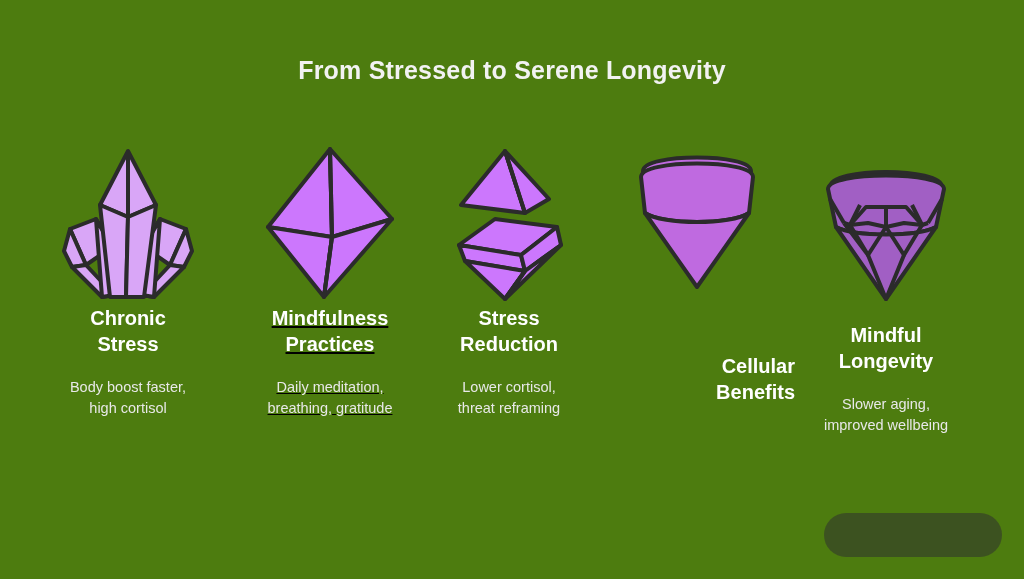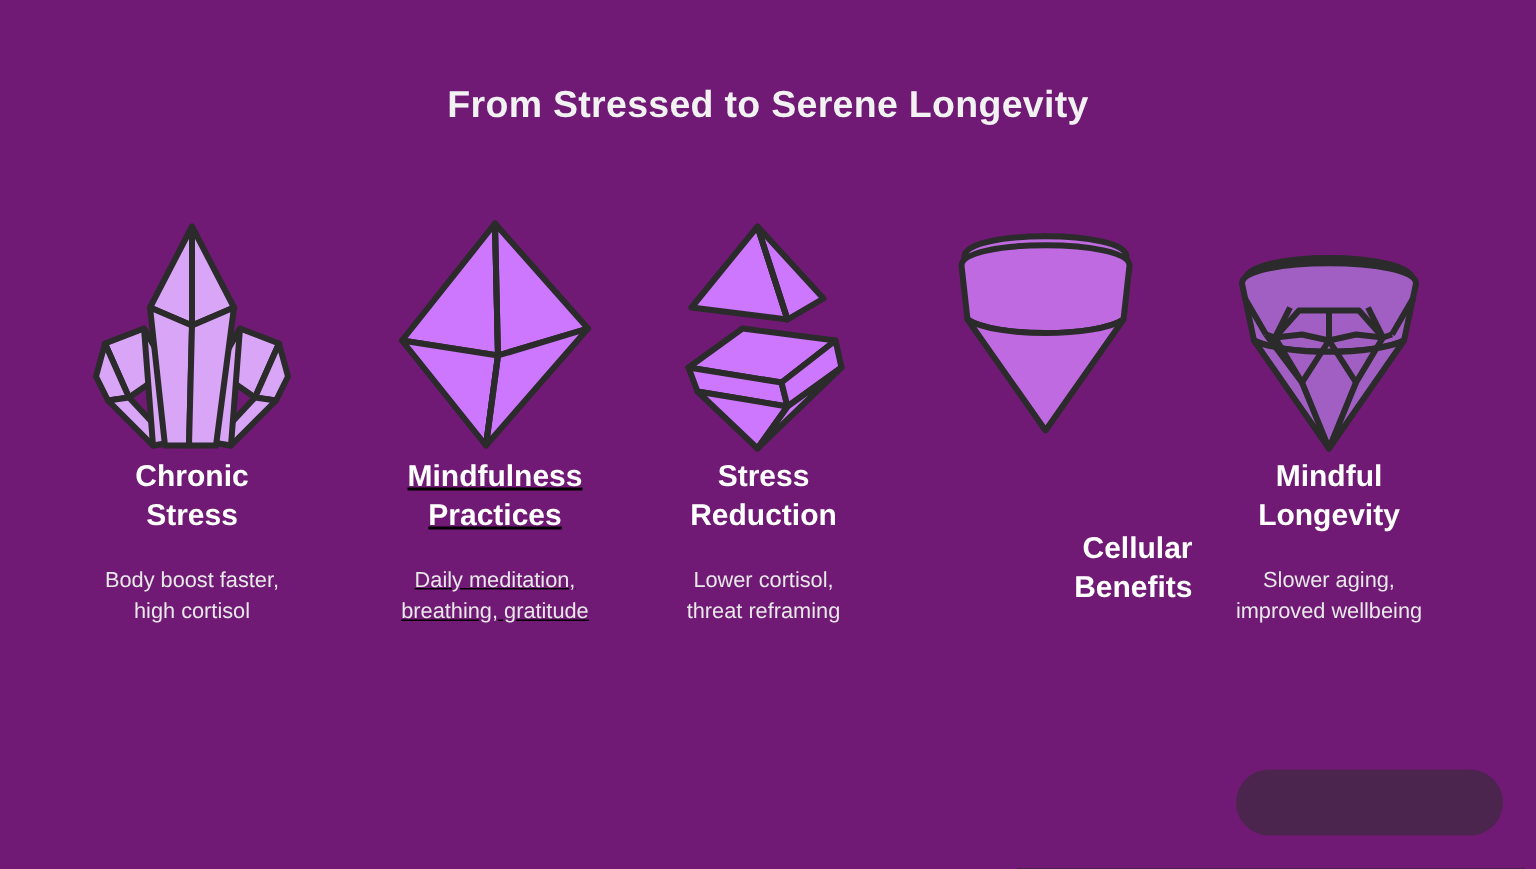--- a/index.html
+++ b/index.html
@@ -10,21 +10,21 @@
   body {
     width: 1024px;
     height: 579px;
     overflow: hidden;
     font-family: "Liberation Sans", sans-serif;
     position: relative;
   }
   #slide {
     position: absolute;
     inset: 0;
-    background: #701a75;
+    background: #4d7c0f;
   }
   #page-title {
     position: absolute;
     top: 56px;
     left: 0;
     width: 1024px;
     text-align: center;
     color: #f2f2f2;
     font-size: 25px;
     font-weight: bold;
@@ -35,21 +35,21 @@
     top: 140px;
     width: 196px;
     display: flex;
     flex-direction: column;
     align-items: center;
   }
   .col-0 { left: 30px;  }
   .col-1 { left: 232px; text-decoration: underline; }
   .col-2 { left: 411px; }
   .col-3 { left: 599px; top: 126px; }
-  .col-4 { left: 788px; }
+  .col-4 { left: 788px; gap: 17px; }
 
   .icon-wrap {
     width: 160px;
     height: 165px;
     display: flex;
     align-items: center;
     justify-content: center;
   }
   .icon-wrap svg { display: block; }
 

